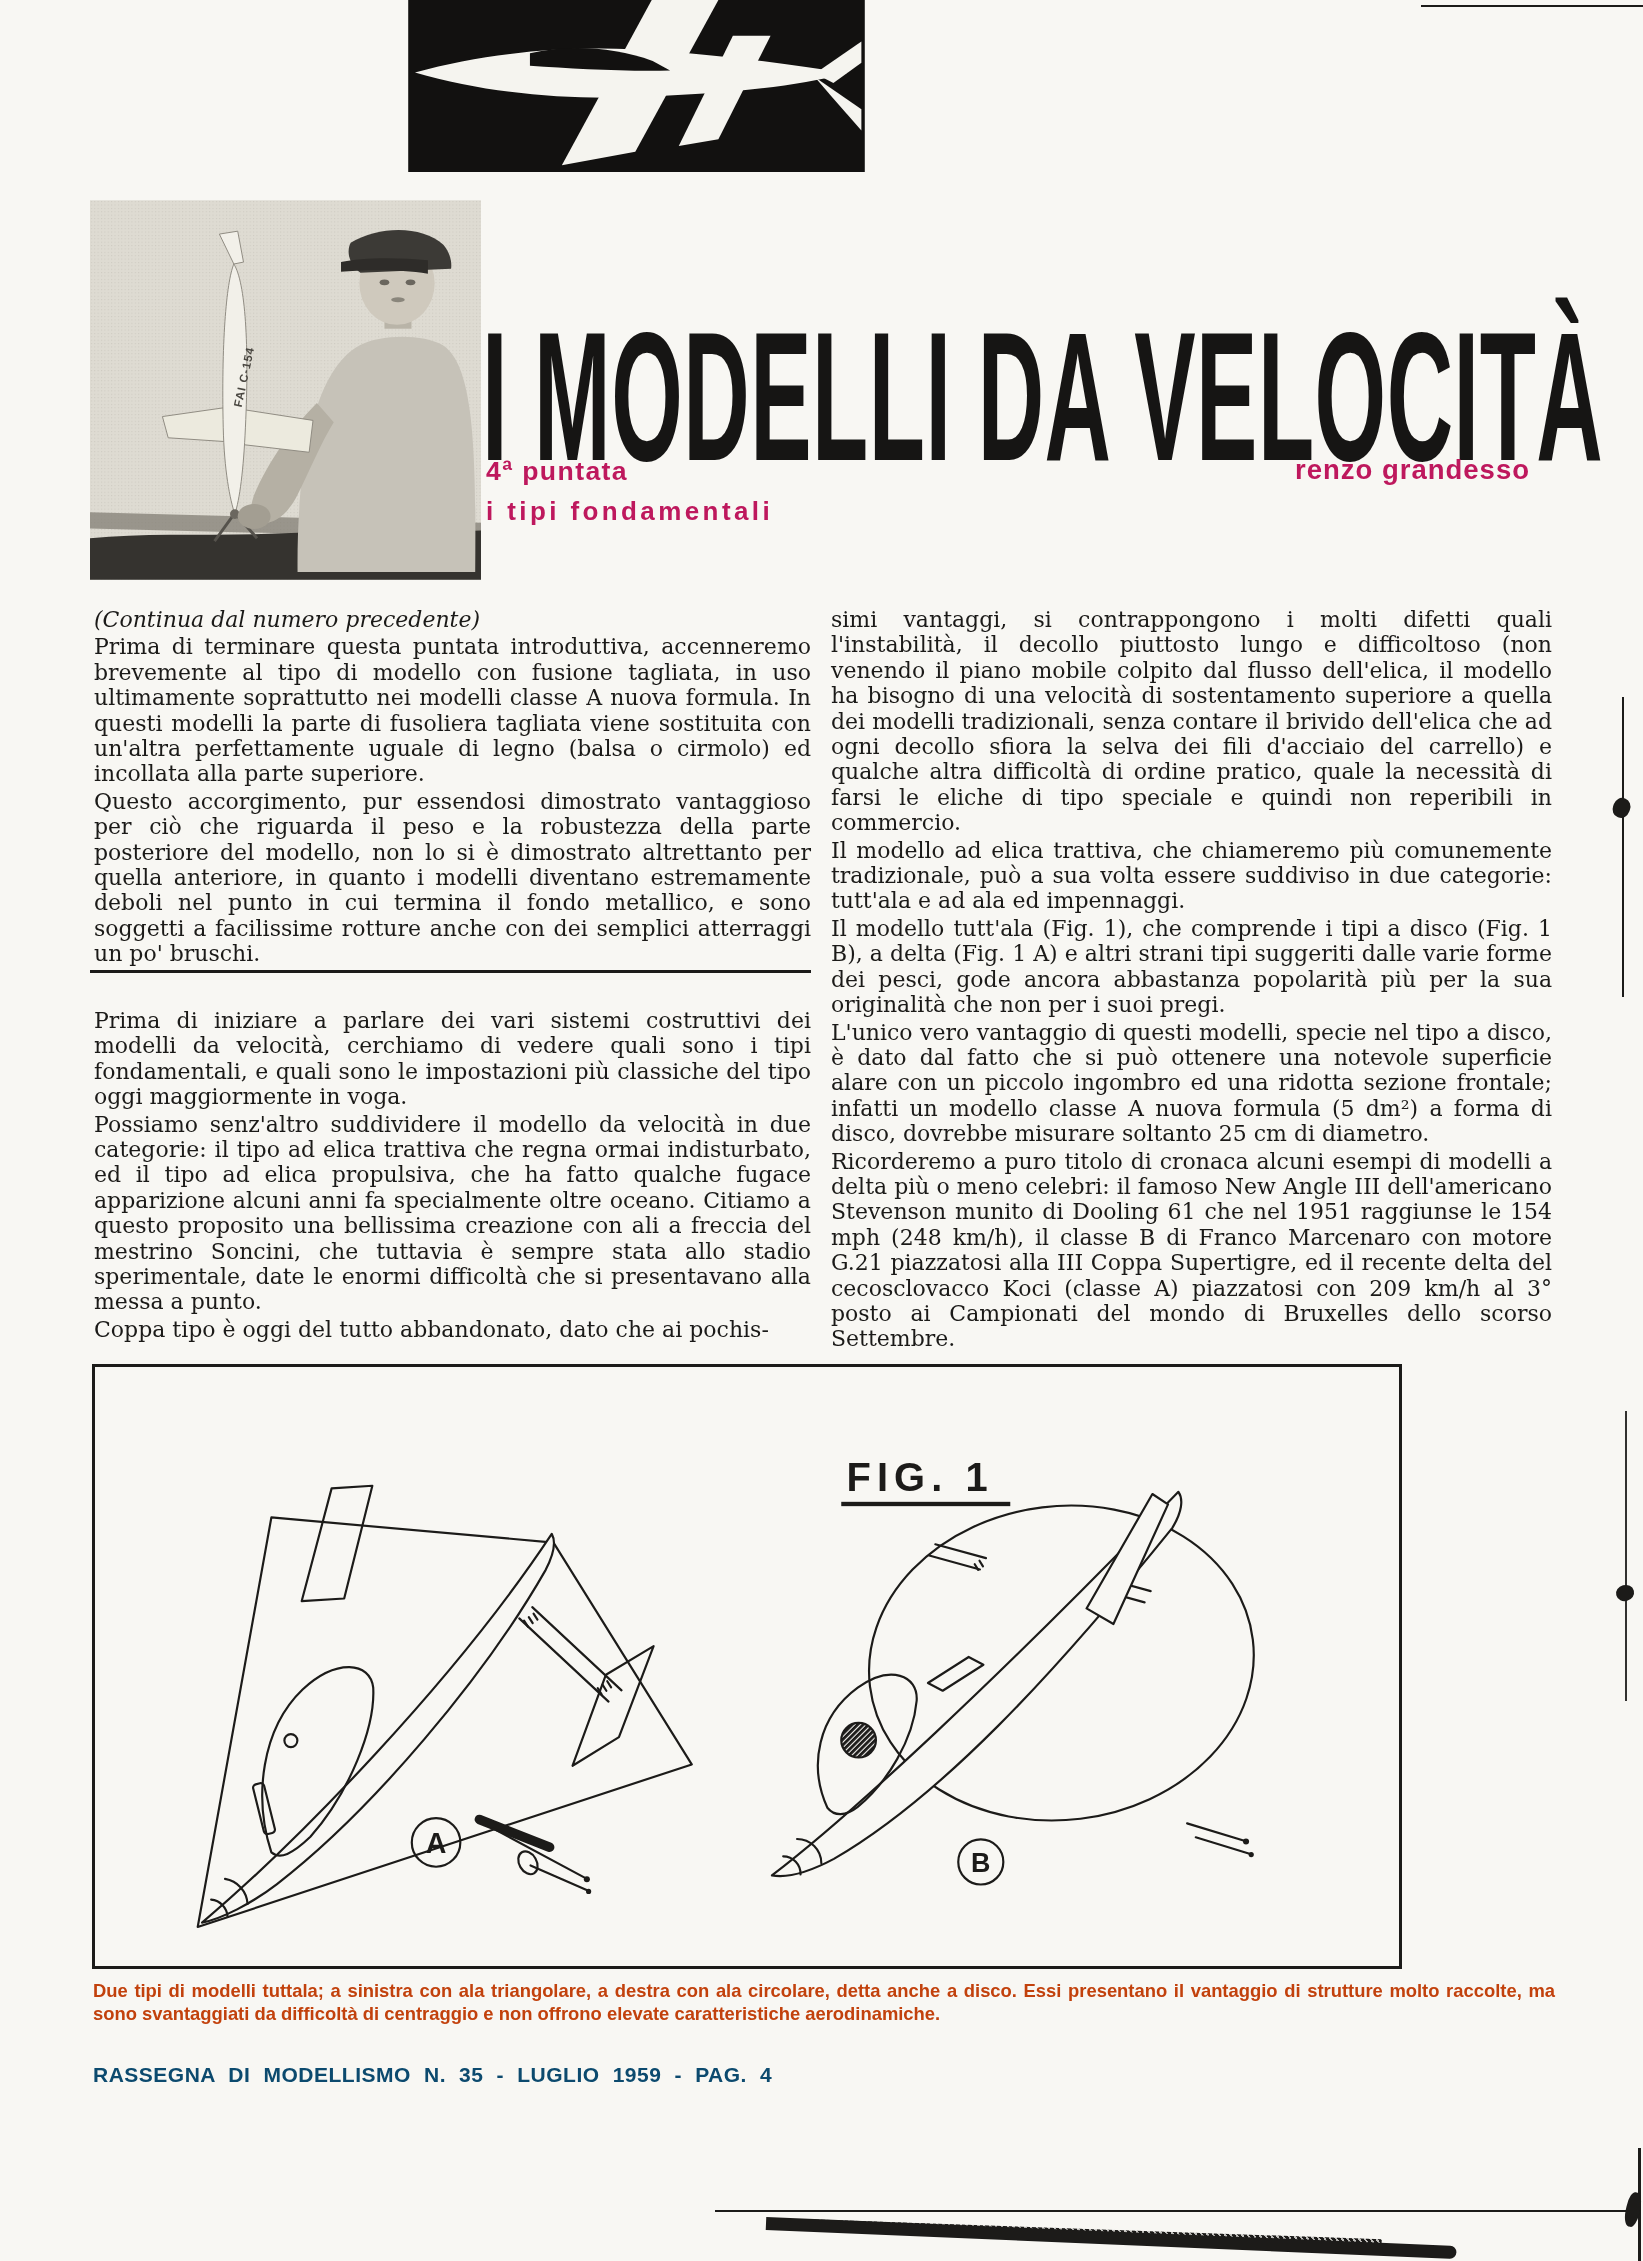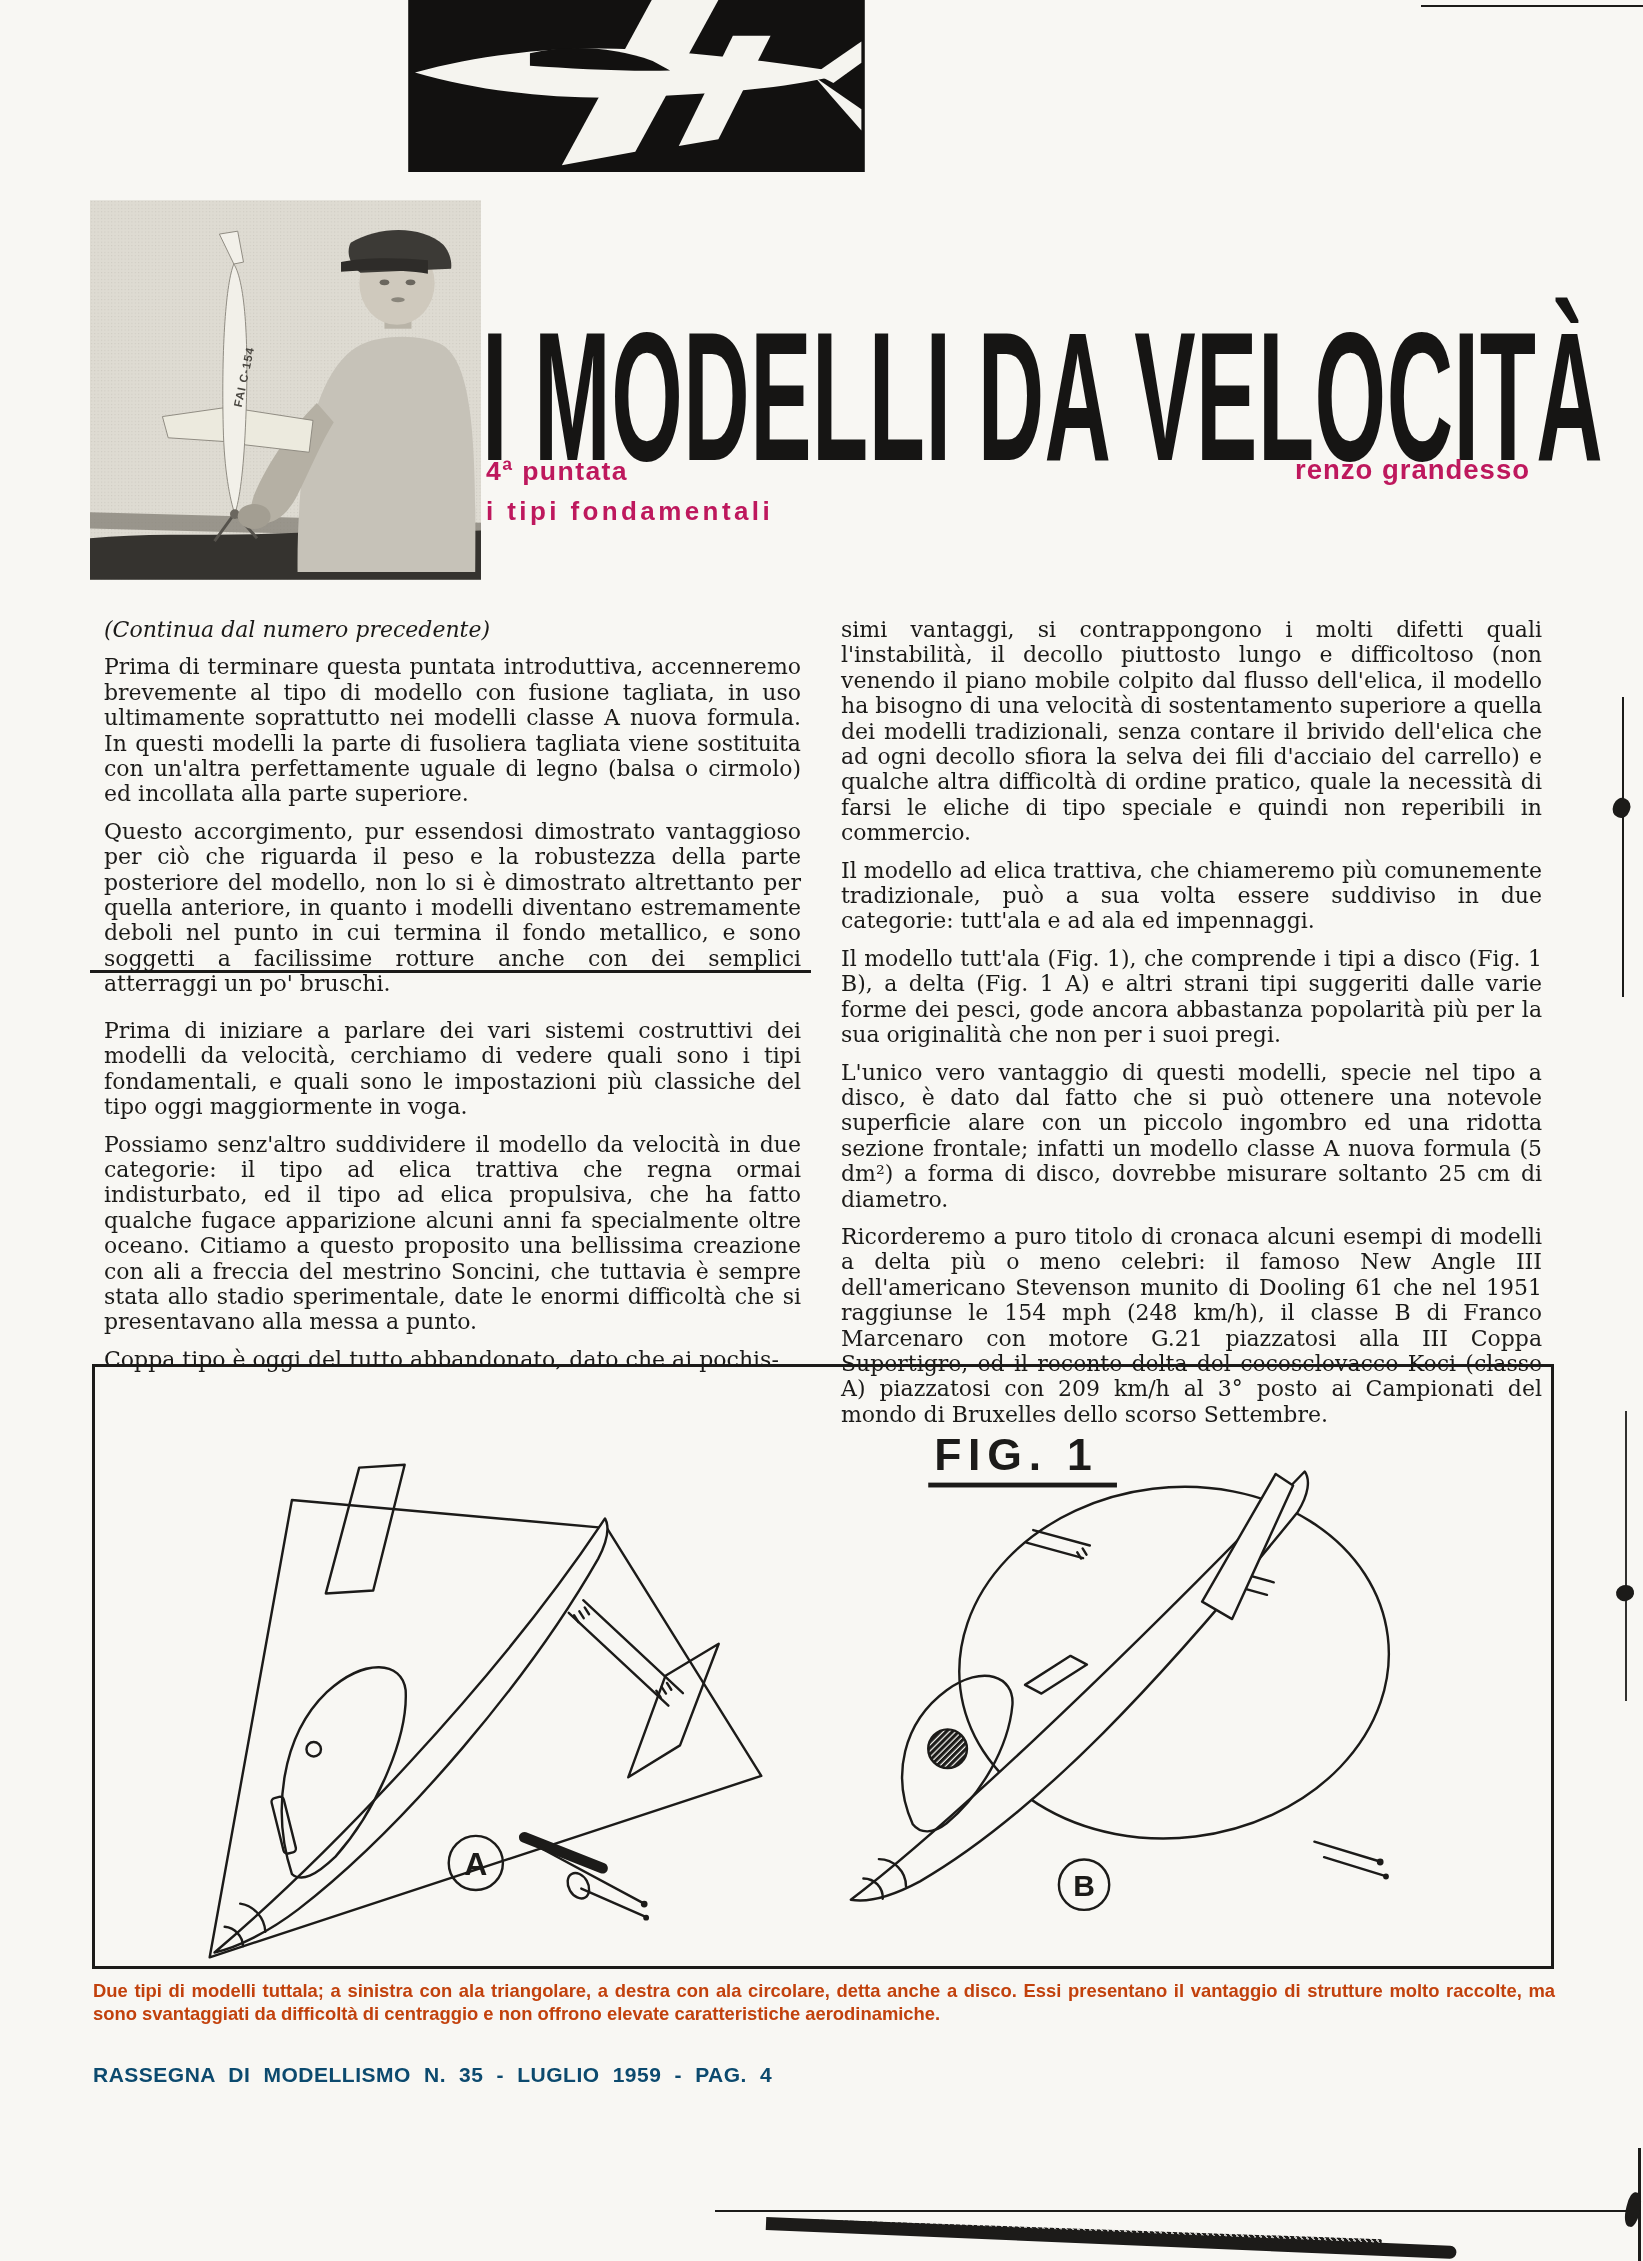--- a/index.html
+++ b/index.html
@@ -19,25 +19,25 @@
   }
   .kicker{font-family:"Liberation Sans",sans-serif;font-weight:bold;color:#be185d;}
   #installment{left:486px;top:456px;font-size:26.6px;letter-spacing:1.4px;}
   #author{right:113px;top:454px;font-size:27.5px;letter-spacing:1px;}
   #subtitle{left:486px;top:496px;font-size:26px;letter-spacing:3.4px;}
   
   .col{font-size:22px;line-height:25.4px;text-align:justify;color:#1b1a18;}
   #colL1{left:92px;top:605px;width:721px;}
   #colL2{left:92px;top:1006px;width:721px;}
   #colR{left:829px;top:605px;width:725px;}
-  .par{margin:12px;}
+  .par{margin:2px;}
   .lead-italic{font-style:italic;}
   #divider{left:90px;top:970px;width:721px;height:3.4px;background:#1c1b19;}
   
-  #figbox{left:92px;top:1364px;width:1462px;height:605px;border:3.9px solid #1c1b19;box-sizing:border-box;}
+  #figbox{left:92px;top:1364px;width:1310px;height:605px;border:3.9px solid #1c1b19;box-sizing:border-box;}
   #figsvg{width:100%;height:100%;display:block;}
   #caption{
     left:93px;top:1979px;width:1462px;font-family:"Liberation Sans",sans-serif;
     font-weight:bold;font-size:18.4px;line-height:23px;text-align:justify;color:#c2410c;
   }
   #footer{
     left:93px;top:2063px;font-family:"Liberation Sans",sans-serif;font-weight:bold;
     font-size:21px;letter-spacing:0.5px;word-spacing:6.8px;color:#0c4a6e;white-space:nowrap;
   }
   

